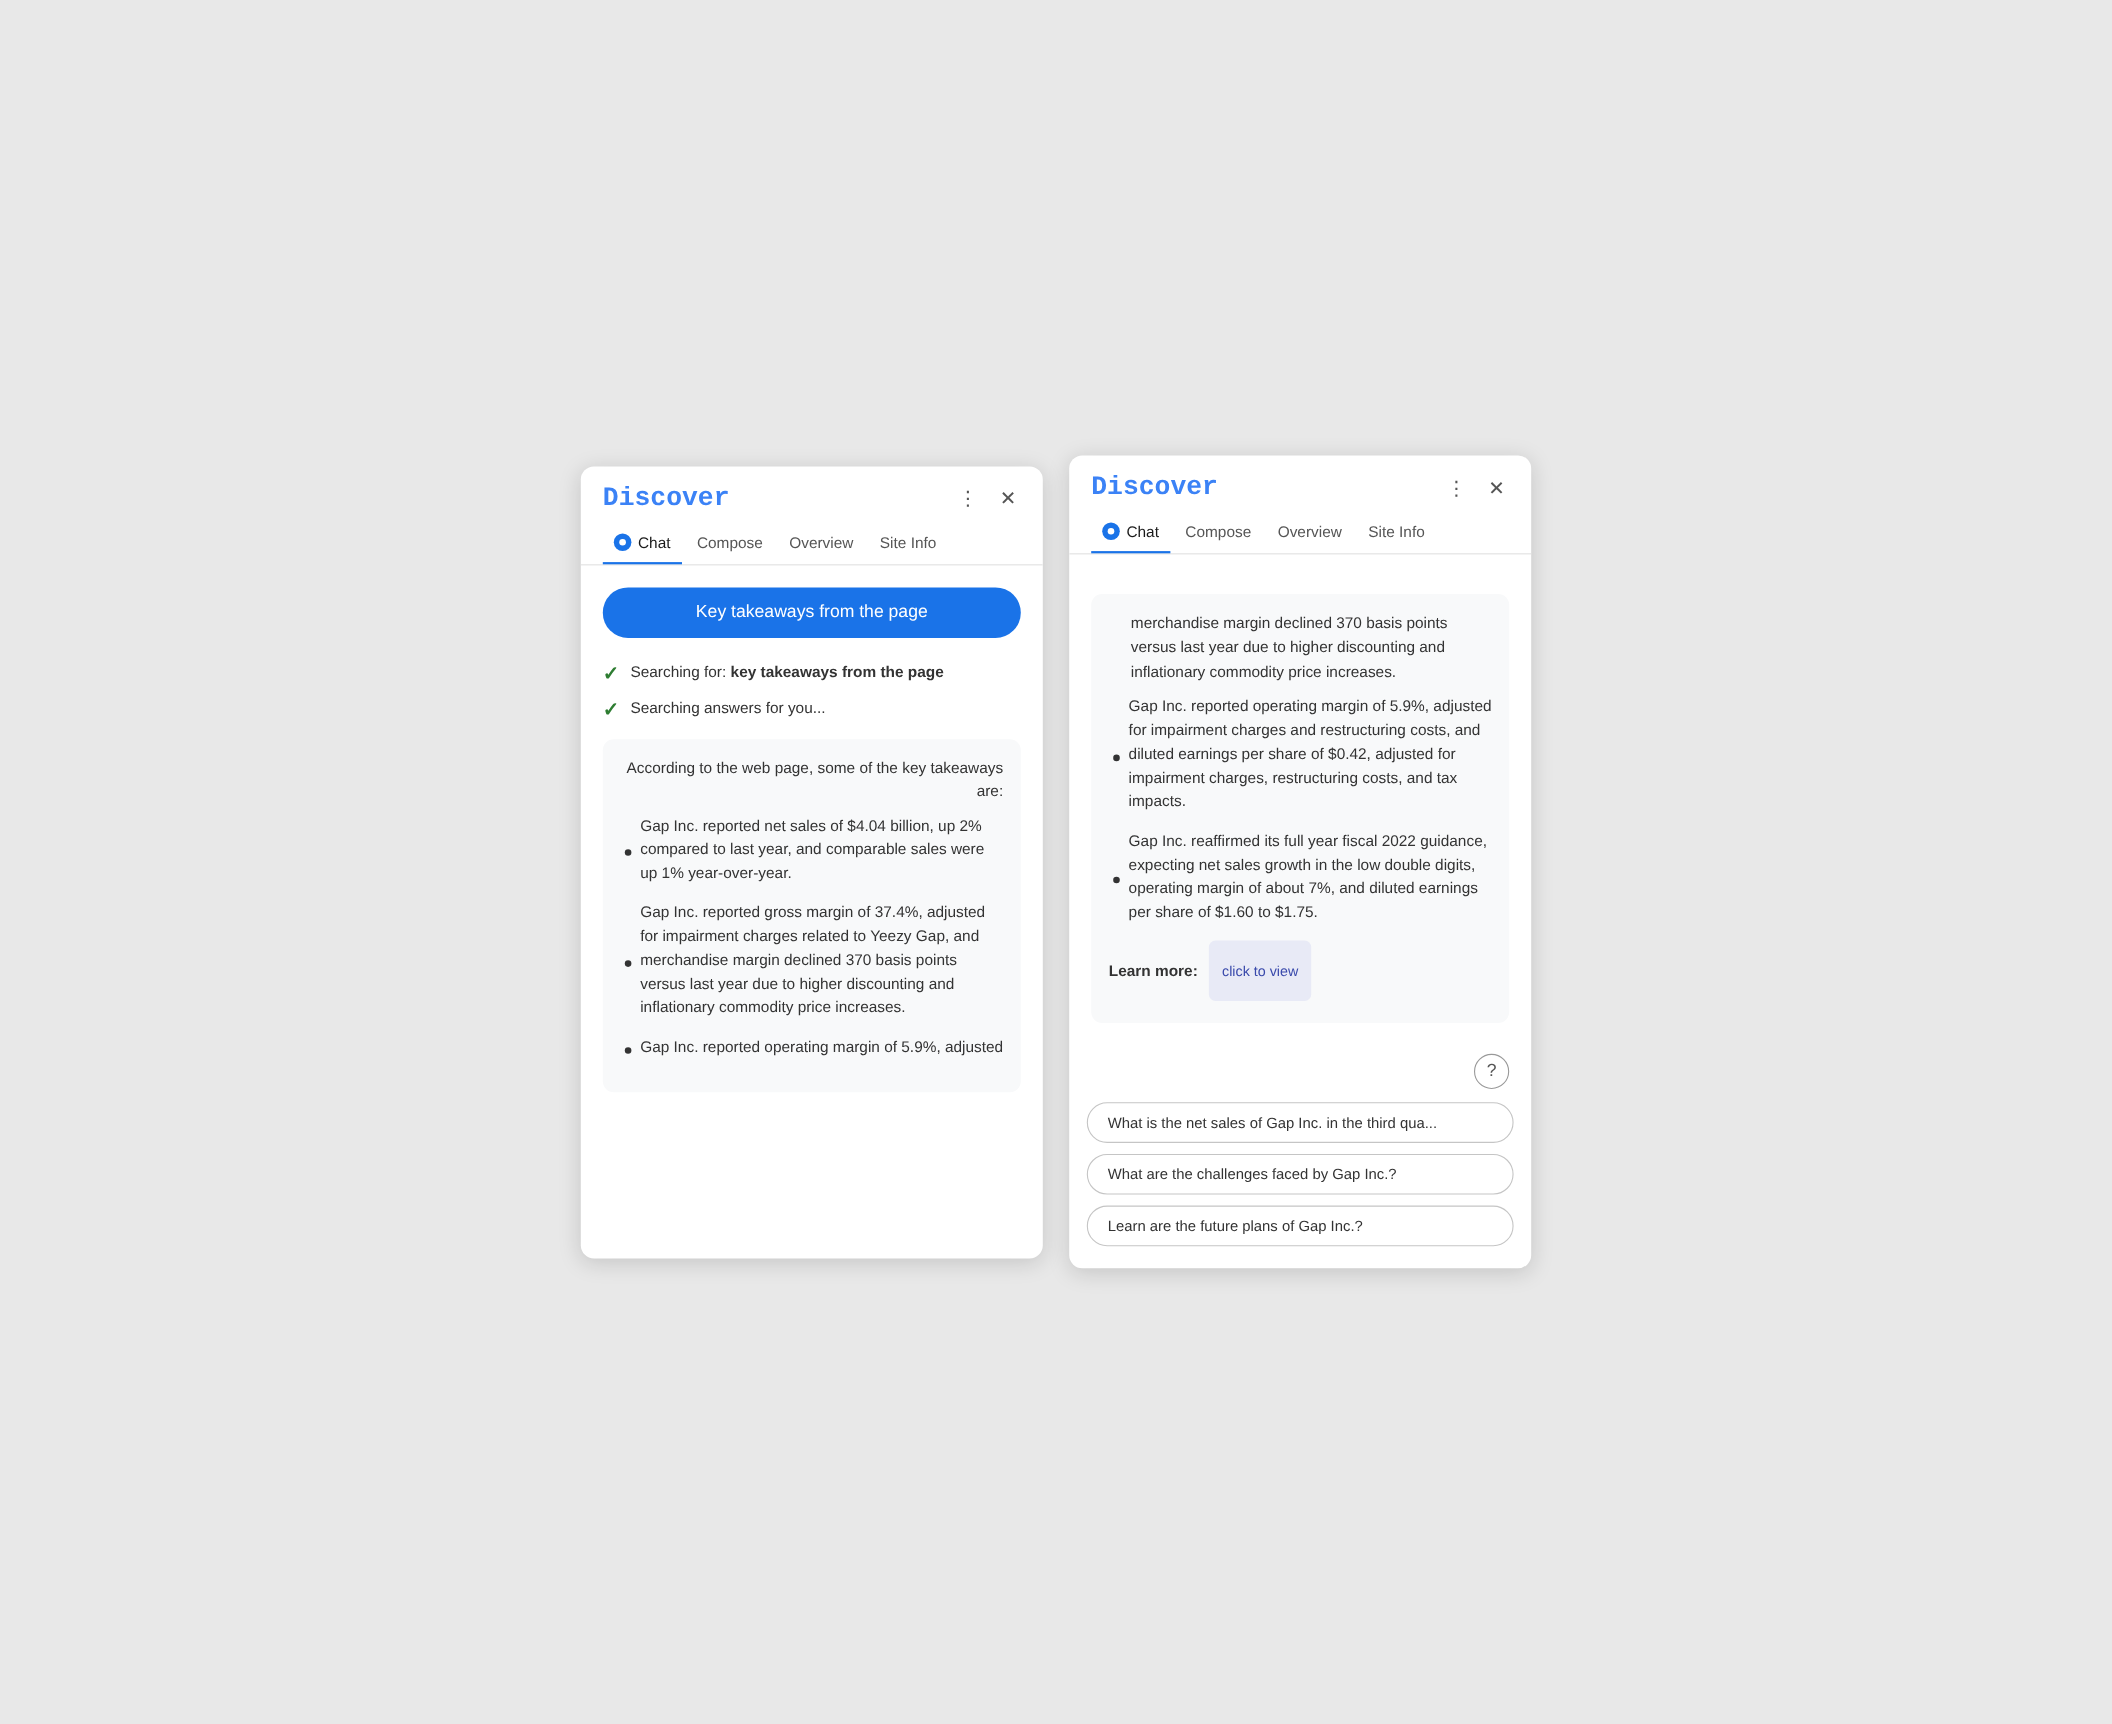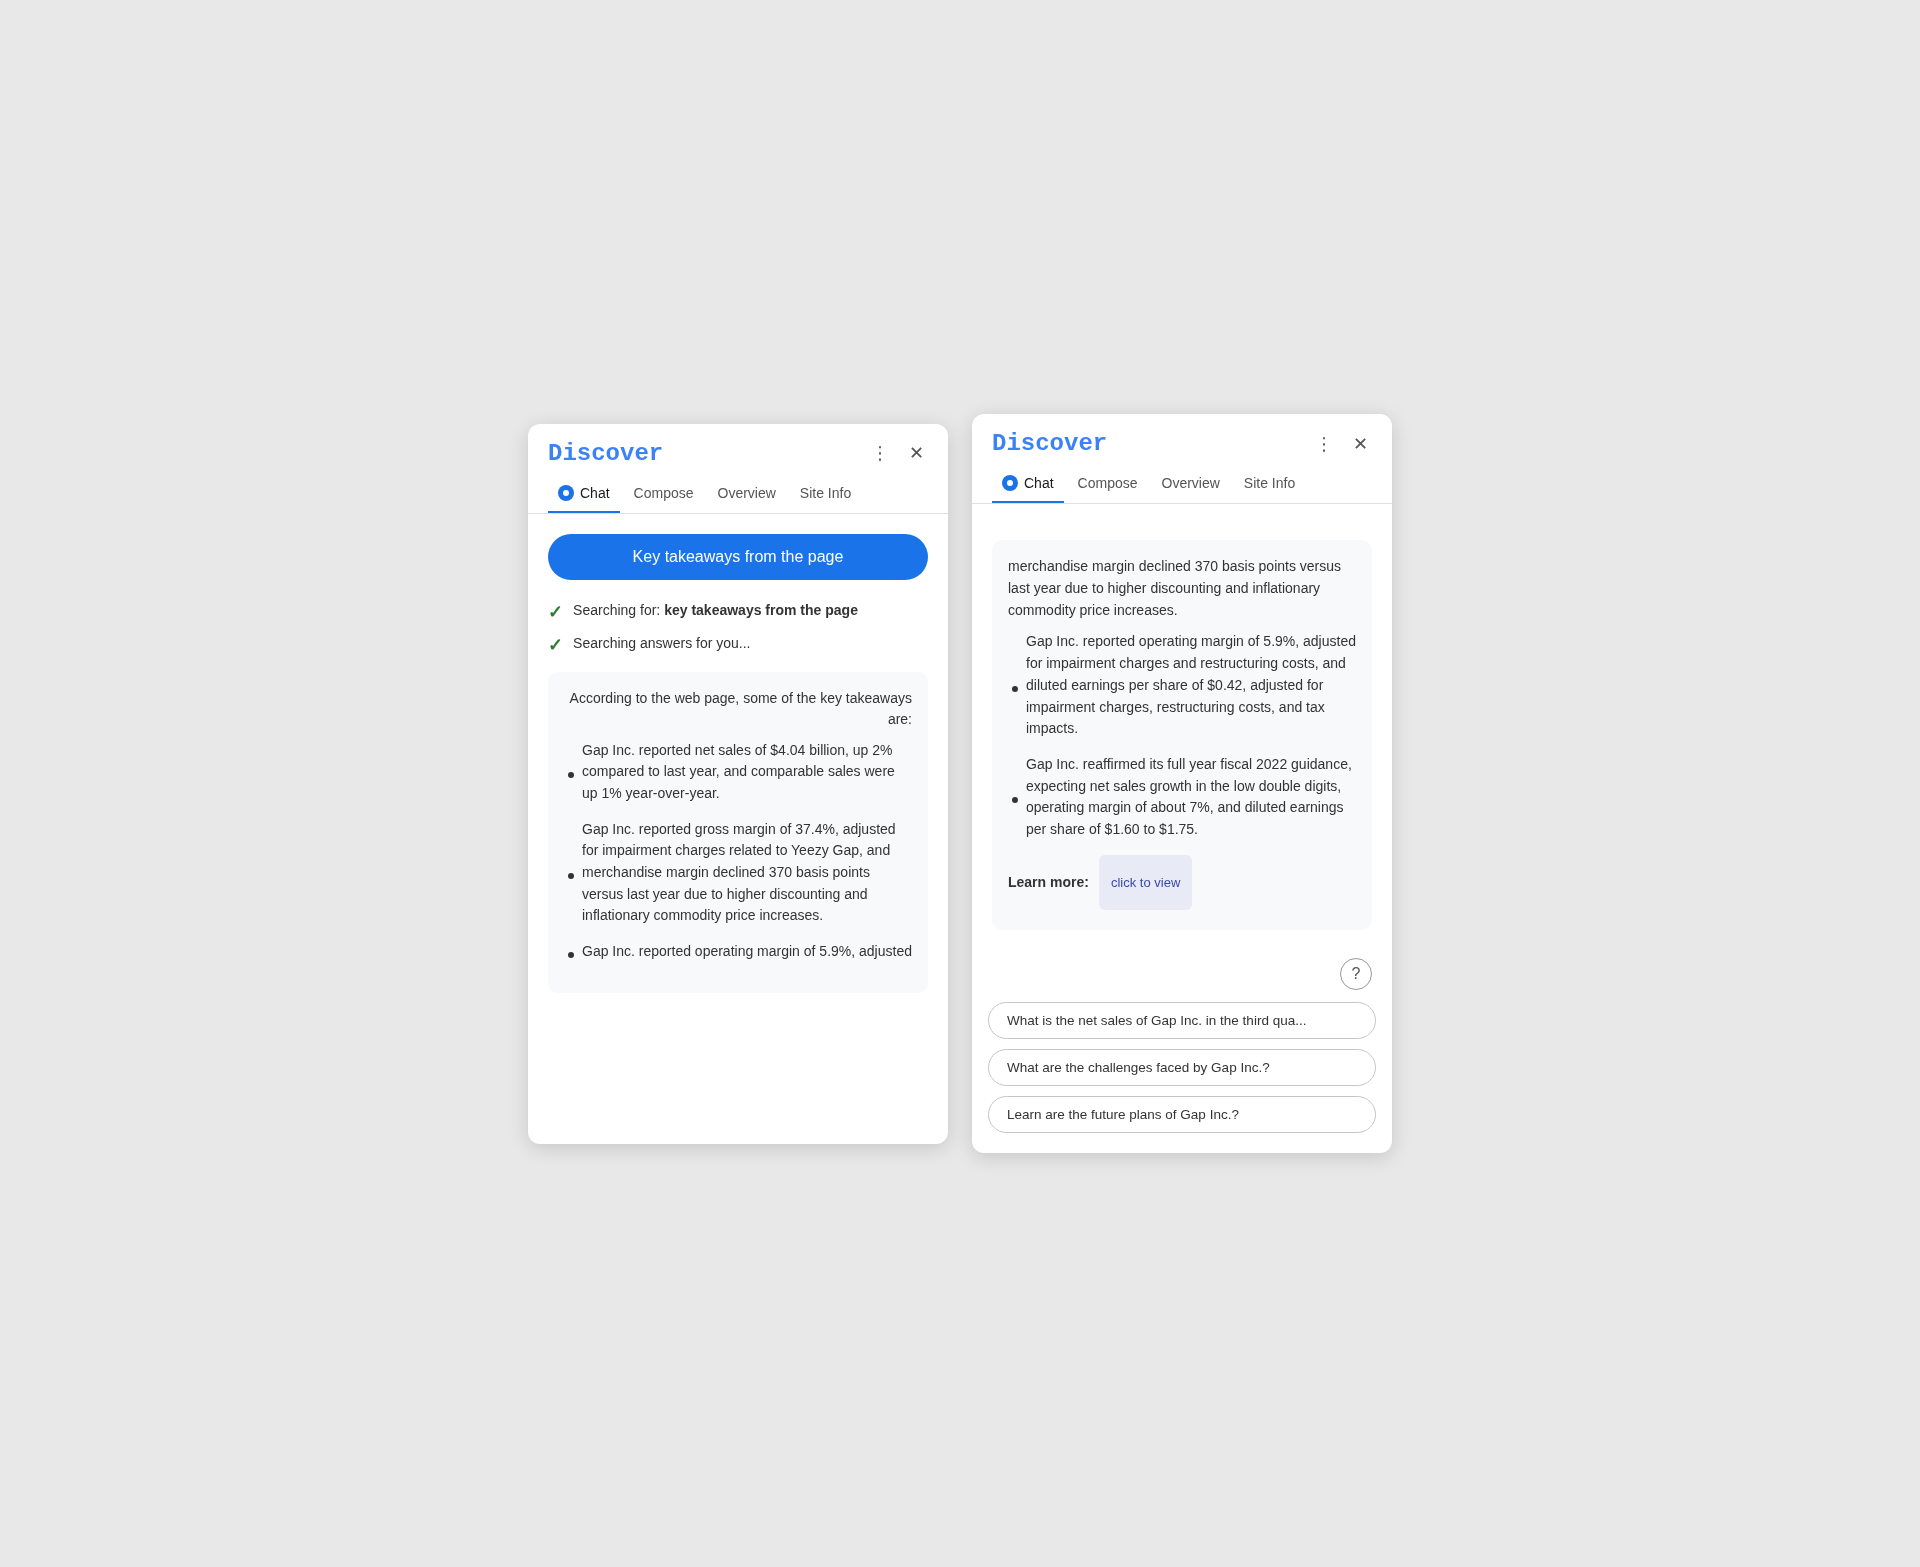--- a/index.html
+++ b/index.html
@@ -178,20 +178,21 @@
       border-radius: 50%;
       background: #333;
     }
 
     
     .scrolled-content {
       font-size: 14px;
       color: #333;
       line-height: 1.55;
       margin-bottom: 10px;
+      margin-left: 20px;
     }
 
     .learn-more-row {
       display: flex;
       align-items: center;
       gap: 10px;
       margin-top: 12px;
       margin-bottom: 4px;
     }
 

